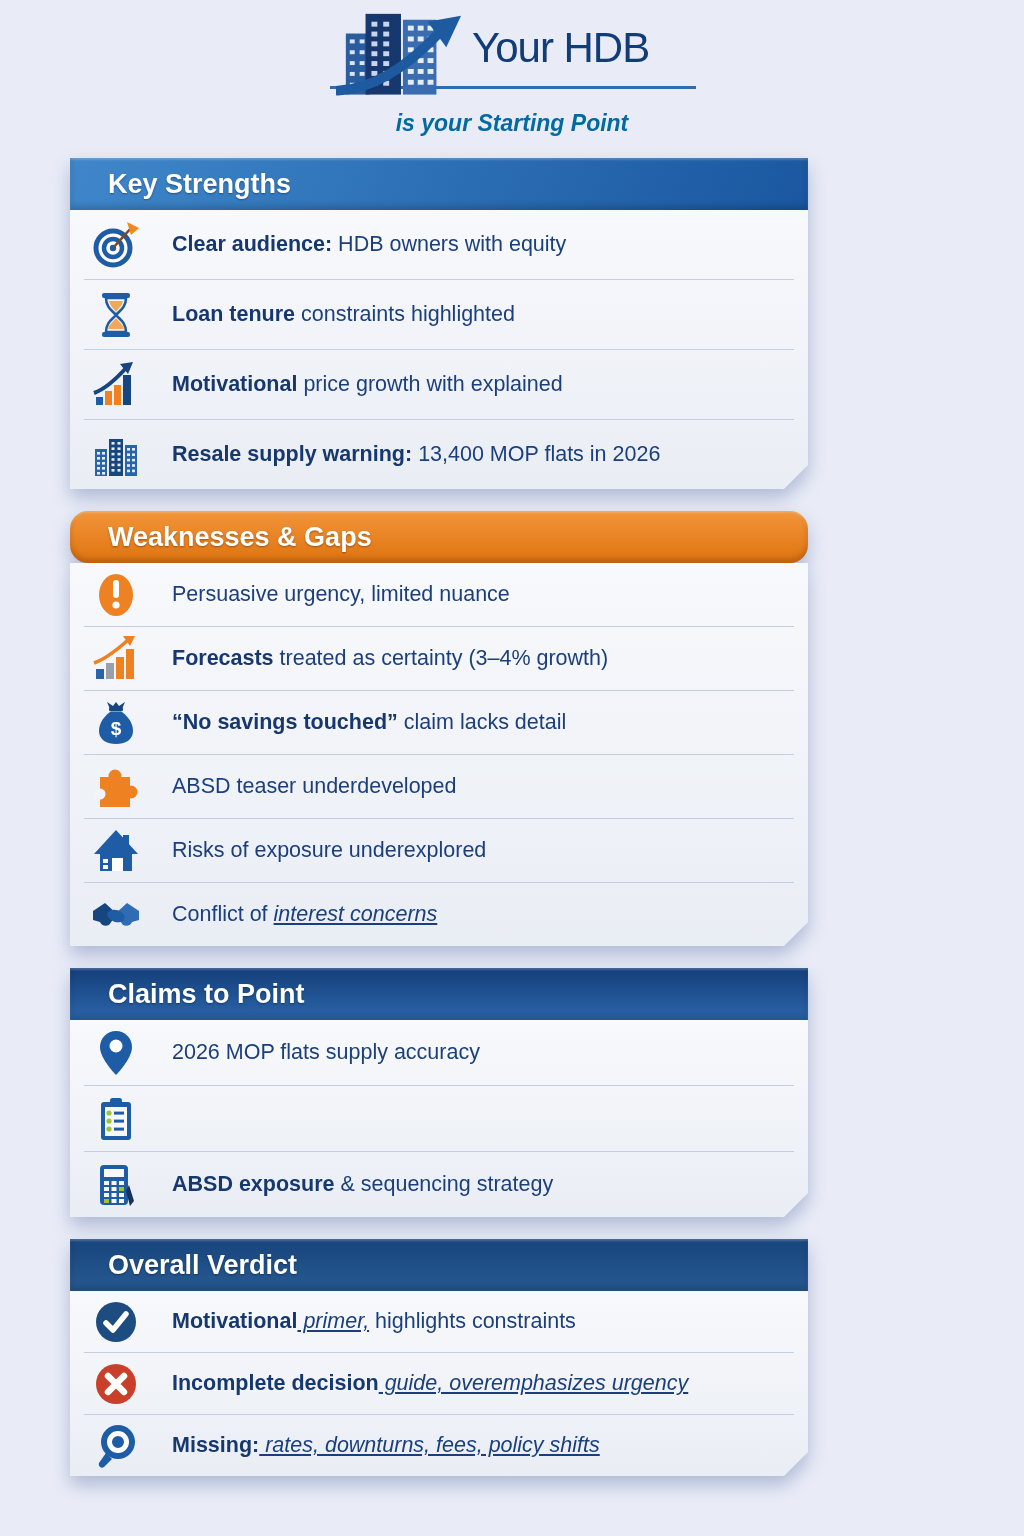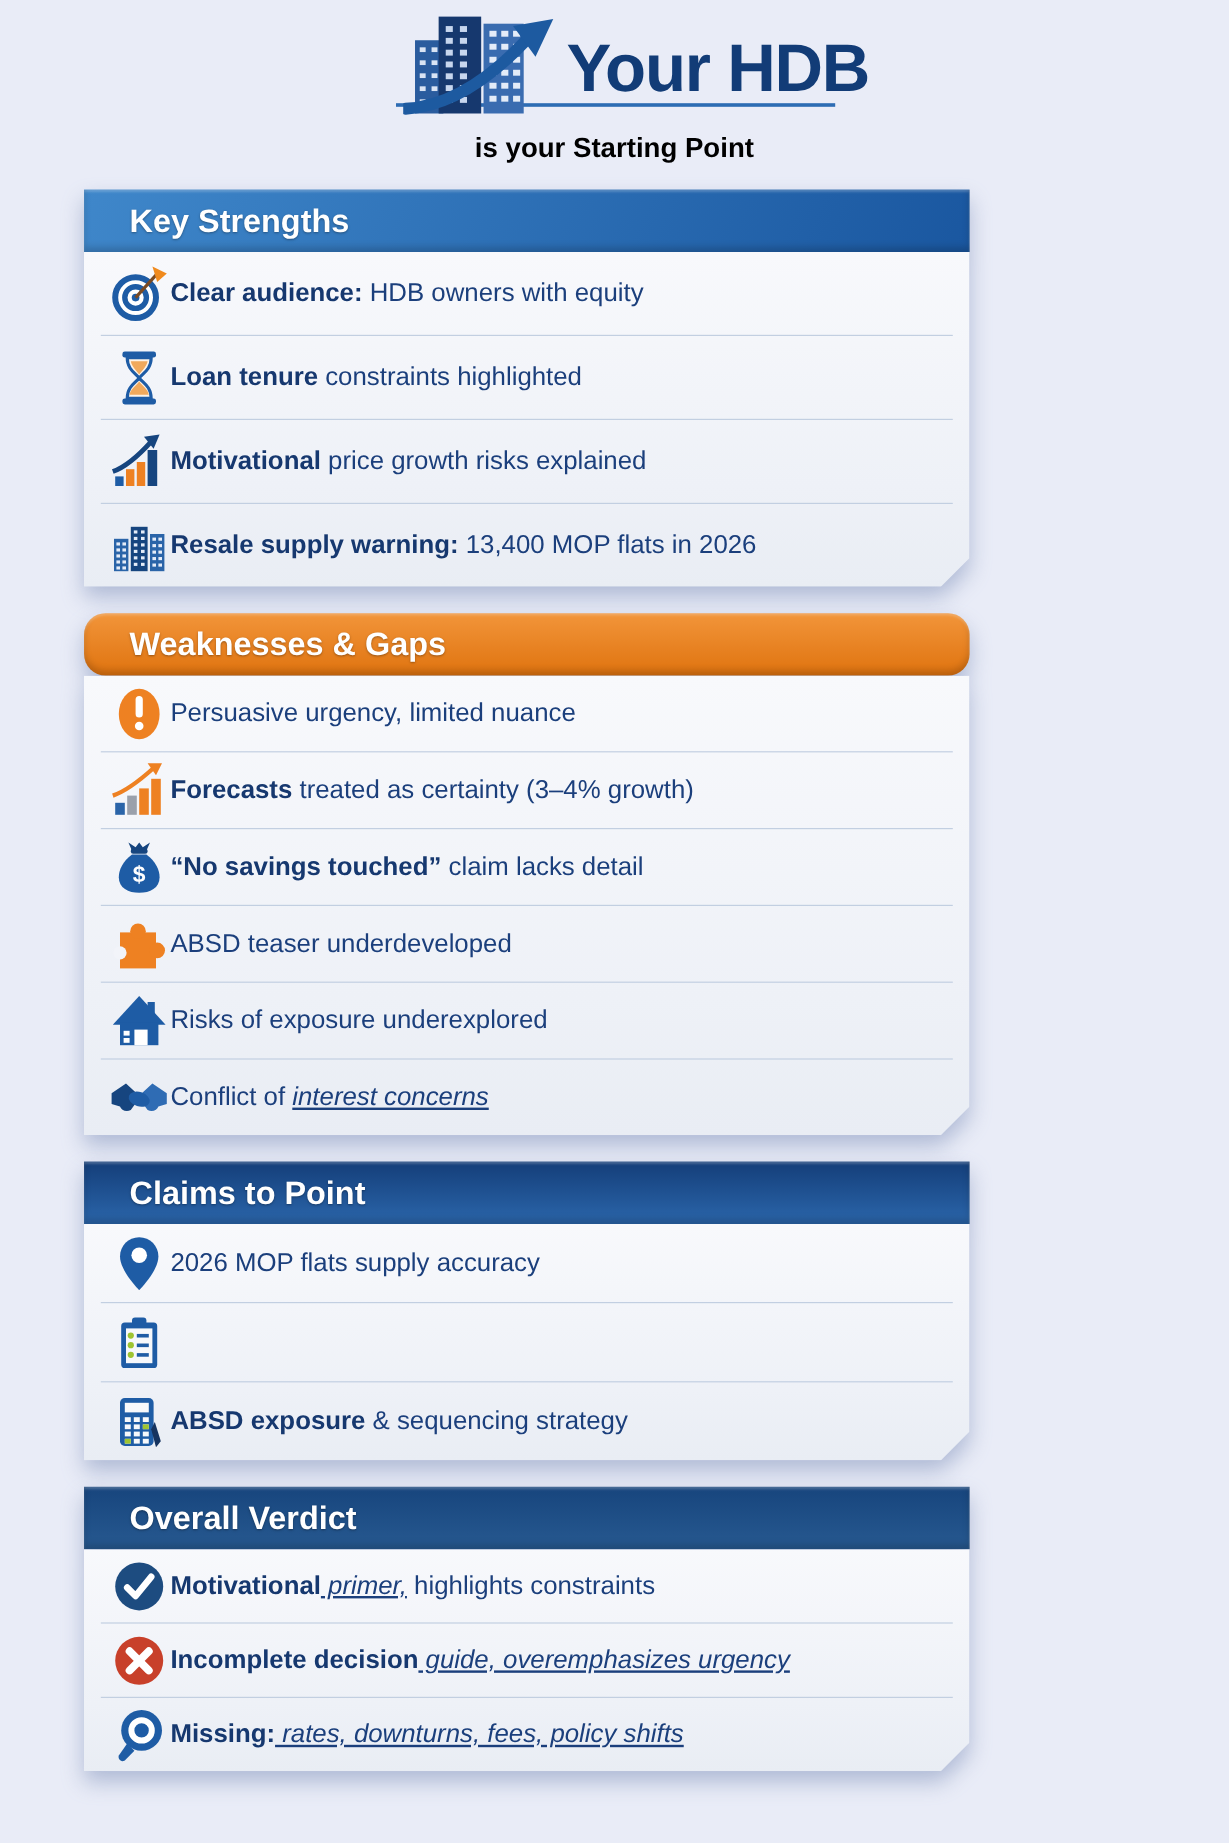--- a/index.html
+++ b/index.html
@@ -1,33 +1,33 @@
 <!DOCTYPE html>
 <html><head>
 <meta charset="utf-8">
 <style>
   html,body{margin:0;padding:0;width:1024px;height:1536px;overflow:hidden;
     background:#e9ecf7;font-family:"Liberation Sans",sans-serif;}
   .top-header{position:relative;height:150px;}
   .logo-line{position:absolute;left:330px;top:86px;width:366px;height:3px;background:#2d6cb3;}
   .logo{position:absolute;left:336px;top:4px;width:128px;height:98px;}
-  .brand{position:absolute;left:472px;top:24px;font-size:56px;font-weight:bold;
+  .brand{position:absolute;left:472px;top:24px;font-size:42px;font-weight:normal;
     color:#123c77;letter-spacing:-1px;}
   .subtitle{position:absolute;top:110px;left:0;width:100%;text-align:center;
-    font-size:23px;font-weight:bold;color:#000000;}
+    font-size:23px;font-weight:bold;color:#0369a1;font-style:italic;}
   #sections{padding-left:70px;}
   .section{width:738px;margin-top:22px;filter:drop-shadow(0 9px 9px rgba(96,116,168,0.42));}
   .section.s0{margin-top:8px;}
   .sec-header{height:52px;display:flex;align-items:center;padding-left:38px;box-sizing:border-box;
     color:#fff;font-size:27px;font-weight:bold;text-shadow:0 1px 2px rgba(0,0,0,.35);
     box-shadow:inset 0 -4px 6px rgba(0,0,0,.18),inset 0 2px 2px rgba(255,255,255,.22);}
   .sec-body{background:linear-gradient(180deg,#f8f9fc 0%,#eef1f7 70%,#e9edf4 100%);
     clip-path:polygon(0 0,100% 0,100% calc(100% - 24px),calc(100% - 24px) 100%,0 100%);
     padding:0 14px;box-sizing:border-box;}
-  .row{display:flex;align-items:center;gap:0;padding-left:6px;}
+  .row{display:flex;align-items:center;gap:30px;padding-left:6px;}
   .row + .row{border-top:1px solid #c2cfe1;}
   .icon-box{width:52px;height:52px;flex:0 0 52px;display:flex;align-items:center;justify-content:center;}
   .icon-box svg{width:48px;height:48px;}
   .row-text{margin:0;font-size:21.5px;color:#1b3f7c;}
   .seg-b{font-weight:bold;color:#16386f;}
   .seg-i{font-style:italic;text-decoration:underline;}
   .s0 .row{height:69px;}
   .s1 .row{height:63px;}
   .s2 .row{height:65px;}
   .s3 .row{height:61px;}
@@ -124,21 +124,21 @@
           <span class="icon-box">
             <svg viewBox="0 0 48 48">
     <rect x="4" y="36" width="7" height="8" fill="#1e5ca5"></rect>
     <rect x="13" y="30" width="7" height="14" fill="#ee8122"></rect>
     <rect x="22" y="24" width="7" height="20" fill="#ee8122"></rect>
     <rect x="31" y="14" width="8" height="30" fill="#16457f"></rect>
     <path d="M2 32 C13 28 25 17 34 7" stroke="#16457f" stroke-width="4" fill="none"></path>
     <path d="M28 3 L41 1 L36 13 Z" fill="#16457f"></path>
   </svg>
           </span>
-          <p class="row-text"><span class="seg-b">Motivational</span><span class=""> price growth risks explained</span></p>
+          <p class="row-text"><span class="seg-b">Motivational</span><span class=""> price growth with explained</span></p>
         </div>
         <div class="row">
           <span class="icon-box">
             <svg viewBox="0 0 48 48">
     <rect x="3" y="18" width="12" height="27" fill="#2a64a8"></rect>
               <rect x="5" y="21" width="3" height="2.6" fill="#e4ecf8"></rect>
               <rect x="5" y="26" width="3" height="2.6" fill="#e4ecf8"></rect>
               <rect x="5" y="31" width="3" height="2.6" fill="#e4ecf8"></rect>
               <rect x="5" y="36" width="3" height="2.6" fill="#e4ecf8"></rect>
               <rect x="5" y="41" width="3" height="2.6" fill="#e4ecf8"></rect>

